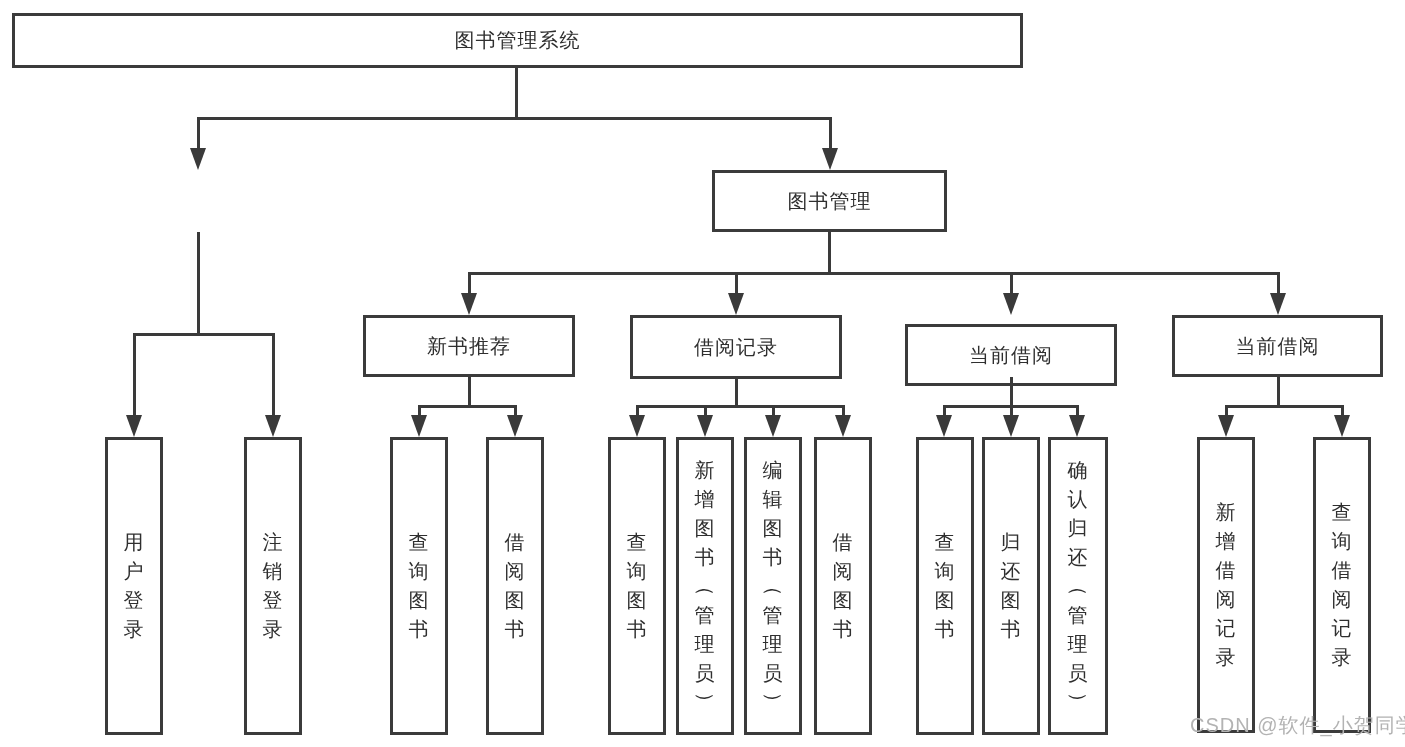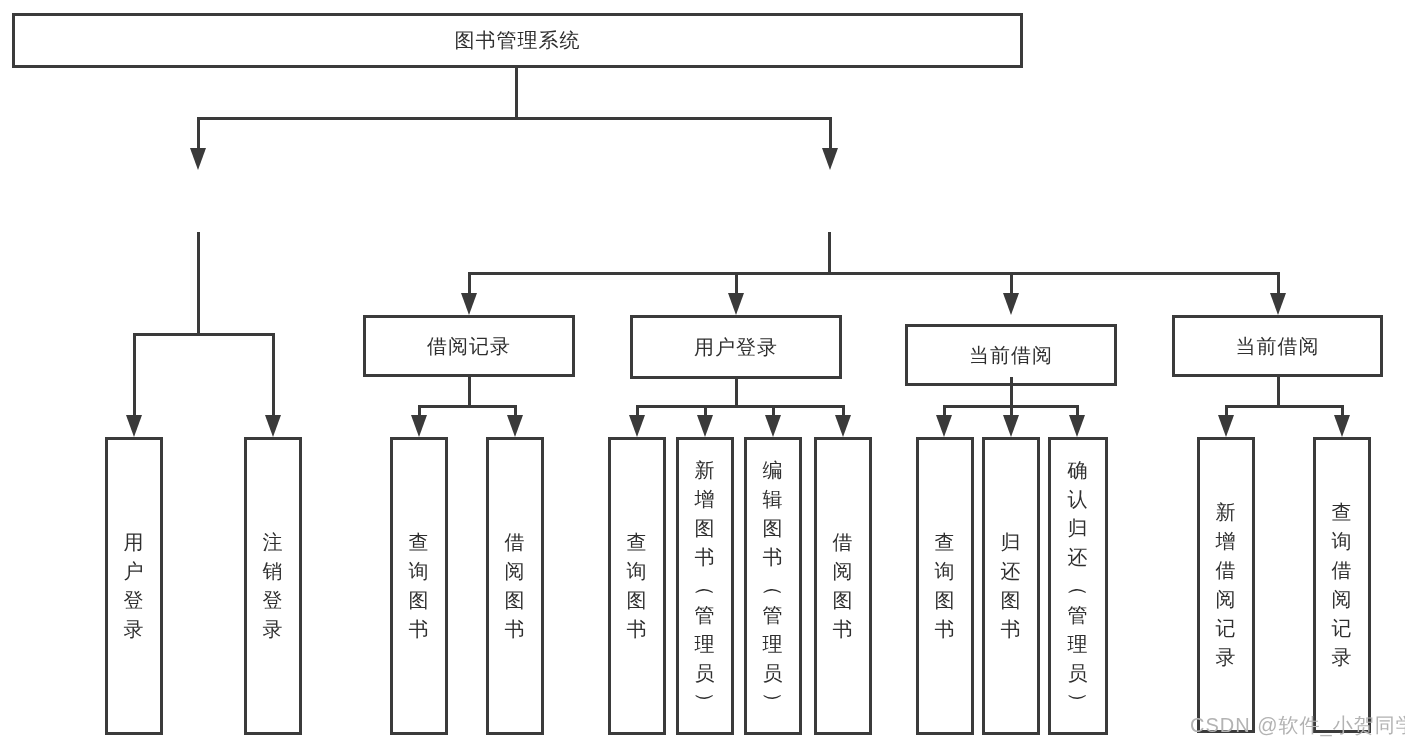--- a/index.html
+++ b/index.html
@@ -32,26 +32,29 @@
 </style>
 </head>
 <body>
 
 <div class="canvas">
 
   <div class="box" style="left:12px;top:13px;width:1011px;height:55px">
     <span>图书管理系统</span>
   </div>
 
+  <div class="box" style="left:712px;top:170px;width:235px;height:62px">
+    <span>图书管理</span>
+  </div>
 
   <div class="box" style="left:363px;top:315px;width:212px;height:62px">
+    <span>新书推荐</span>
+  </div>
+  <div class="box" style="left:630px;top:315px;width:212px;height:64px">
     <span>借阅记录</span>
-  </div>
-  <div class="box" style="left:630px;top:315px;width:212px;height:64px">
-    <span>用户登录</span>
   </div>
   <div class="box" style="left:905px;top:324px;width:212px;height:62px">
     <span>当前借阅</span>
   </div>
   <div class="box" style="left:1172px;top:315px;width:211px;height:62px">
     <span>当前借阅</span>
   </div>
 
   <div class="box leaf" style="left:105px;top:437px;width:58px;height:298px">
     <div class="vlabel">

